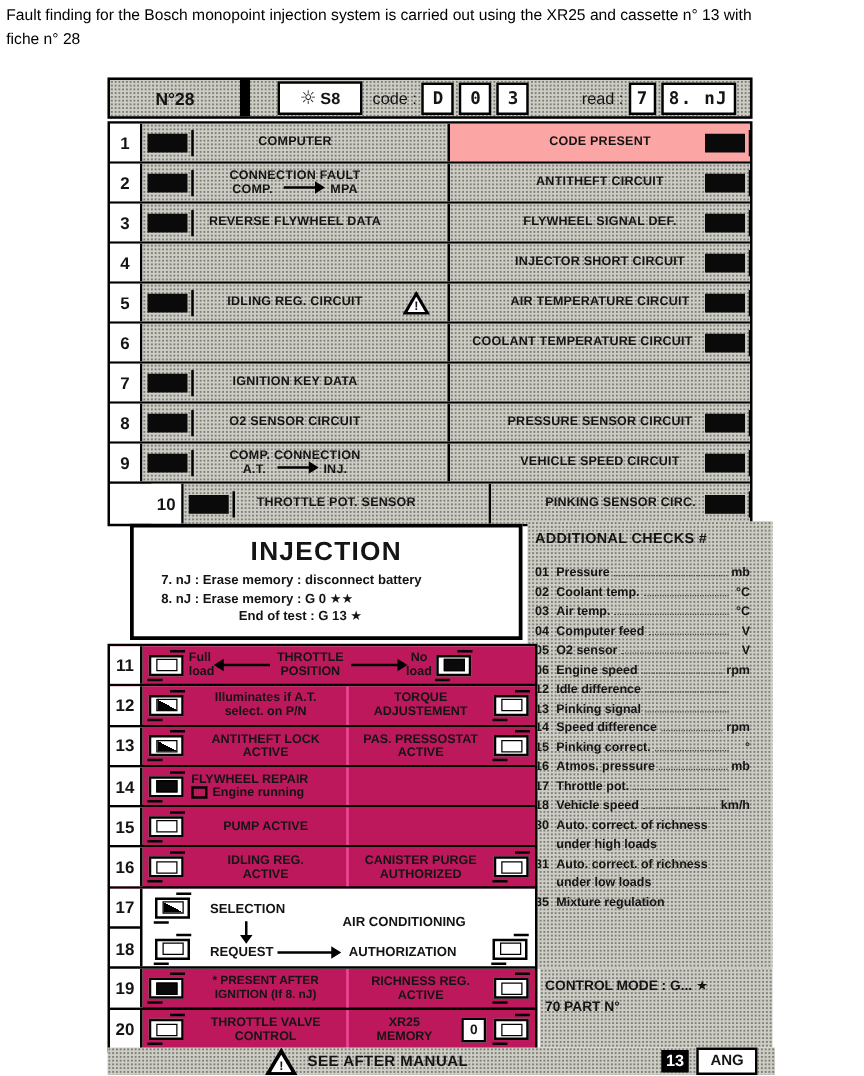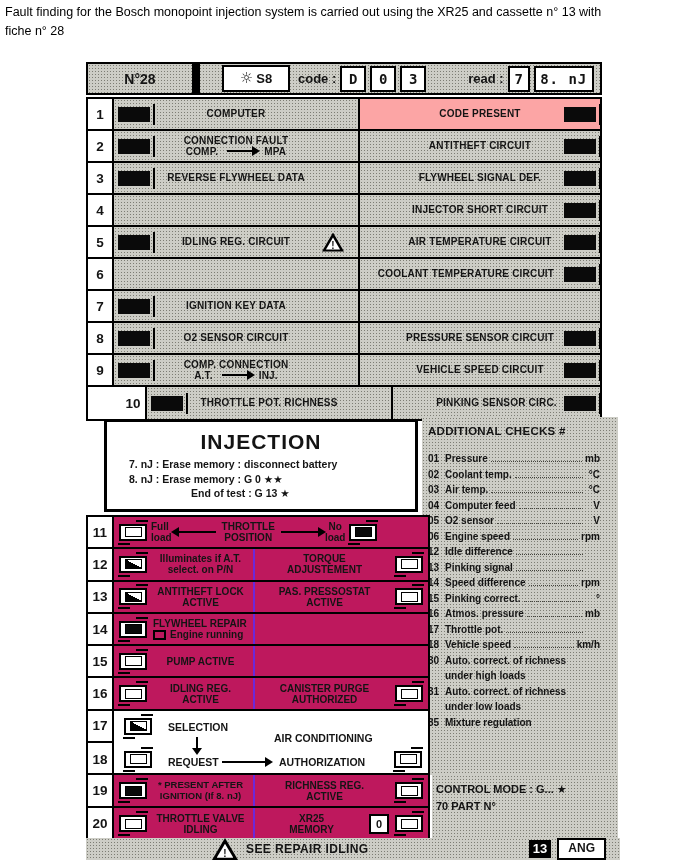--- a/index.html
+++ b/index.html
@@ -13,21 +13,21 @@
   
   .intro{left:5px;top:3px;width:682px;font-size:12.5px;line-height:1.55;color:#000000;}
   
   .hdr{left:86px;top:62px;width:516px;height:33px;border:2px solid #000;
        display:flex;align-items:center;box-sizing:border-box;}
   .hdr-fiche{width:104px;text-align:center;font-weight:700;font-size:14px;}
   .hdr-div{width:8px;align-self:stretch;background:#000;}
   .hdr-flash{margin-left:22px;background:#fff;border:2px solid #000;height:23px;width:64px;
              display:flex;align-items:center;justify-content:center;gap:3px;font-weight:700;font-size:13px;}
   .flash-glyph{font-size:15px;line-height:1;font-family:"DejaVu Sans",sans-serif;}
-  .hdr-lbl{font-weight:700;font-size:13px;margin-left:8px;}
+  .hdr-lbl{font-weight:400;font-size:13px;margin-left:8px;}
   .digitbox{background:#fff;border:2px solid #000;height:22px;min-width:18px;padding:0 2px;
             display:flex;align-items:center;justify-content:center;
             font-weight:700;font-size:14px;margin-left:4px;font-family:"DejaVu Sans Mono",monospace;}
   .readbox{min-width:14px;}
   .readbox2{min-width:52px;letter-spacing:1px;}
   
   .t1{left:86px;top:97px;width:516px;border:2px solid #000;box-sizing:border-box;}
   .frow{display:flex;height:32px;border-bottom:2px solid #000;box-sizing:border-box;}
   .frow:last-child{border-bottom:none;margin-left:33px;}
   .numcell{width:26px;flex:none;background:#fff;border-right:2px solid #000;box-sizing:border-box;
@@ -67,21 +67,21 @@
   .chk .n{width:17px;flex:none;}
   .chk .lb{white-space:nowrap;}
   .chk .dots{flex:1;border-bottom:1px dotted #44443e;margin:0 3px 3px 3px;min-width:6px;}
   .chk .u{flex:none;min-width:14px;text-align:right;padding-right:10px;}
   .chk2{padding-left:17px;height:15.5px;font-weight:700;font-size:10px;}
   
   .t2{left:86px;top:515px;width:344px;border:2px solid #000;box-sizing:border-box;background:#fff;}
   .srow{display:flex;height:32.3px;border-bottom:2px solid #000;box-sizing:border-box;background:#be185d;}
   .srow:last-child{border-bottom:none;}
   .scell{display:flex;align-items:center;gap:6px;box-sizing:border-box;padding:0 5px;}
-  .scell.l{flex:none;width:141px;border-right:2px solid #6d28d9;}
+  .scell.l{flex:none;width:165px;border-right:2px solid #ec4899;}
   .scell.r{flex:1;align-items:center;}
   .stext{flex:1;text-align:center;font-weight:700;font-size:10px;line-height:1.1;}
   .stext.left{text-align:left;}
   .led2{flex:none;width:28px;height:17px;border:2px solid #000;background:#fff;
         display:flex;align-items:center;justify-content:center;position:relative;box-sizing:border-box;}
   .led2::before{content:"";position:absolute;right:-3px;top:-6px;width:12px;height:2px;background:#000;}
   .led2::after{content:"";position:absolute;left:-3px;bottom:-6px;width:12px;height:2px;background:#000;}
   .led2 .inner{width:15px;height:8px;border:1px solid #000;background:#fff;}
   .led2[data-state="on"] .inner{background:#0a0a0a;}
   .led2[data-state="off"] .inner{background:#fff;}
@@ -283,21 +283,21 @@
         <span class="ledspace"></span>
         <div class="ftext">VEHICLE SPEED CIRCUIT</div>
         <span class="led1" data-state="on"></span>
       </div>
     </div>
 
     <div class="frow">
       <div class="numcell">10</div>
       <div class="fcell lft shaded">
         <span class="led1" data-state="on"></span>
-        <div class="ftext">THROTTLE POT. RICHNESS</div>
+        <div class="ftext">THROTTLE POT. SENSOR</div>
         <span class="ledspace"></span>
       </div>
       <div class="fcell shaded">
         <span class="ledspace"></span>
         <div class="ftext">PINKING SENSOR CIRC.</div>
         <span class="led1" data-state="on"></span>
       </div>
     </div>
 
   </div>
@@ -572,21 +572,21 @@
     </div>
 
     <div class="srow">
       <div class="numcell">20</div>
       <div class="scell l">
         <span class="led2" data-state="off">
             <span class="inner"></span>
           </span>
         <div class="stext">
           <div>THROTTLE VALVE</div>
-          <div>IDLING</div>
+          <div>CONTROL</div>
         </div>
       </div>
       <div class="scell r">
         <div class="stext">
           <div>XR25</div>
           <div>MEMORY</div>
         </div>
         <span class="memobox">0</span>
         <span class="led2" data-state="off">
             <span class="inner"></span>
@@ -601,18 +601,18 @@
     <div>70  PART N°</div>
   </div>
 
   <div class="abs foot shaded">
     <span style="width:126px;flex:none;"></span>
     <span class="warn warn-lg">
         <span class="t1b"></span>
         <span class="t2w"></span>
         <span class="ex">!</span>
       </span>
-    <span class="foot-notice">SEE REPAIR IDLING</span>
+    <span class="foot-notice">SEE AFTER MANUAL</span>
     <span class="foot-page">13</span>
     <span class="foot-lang">ANG</span>
   </div>
 
 </div>
 
 </body></html>

